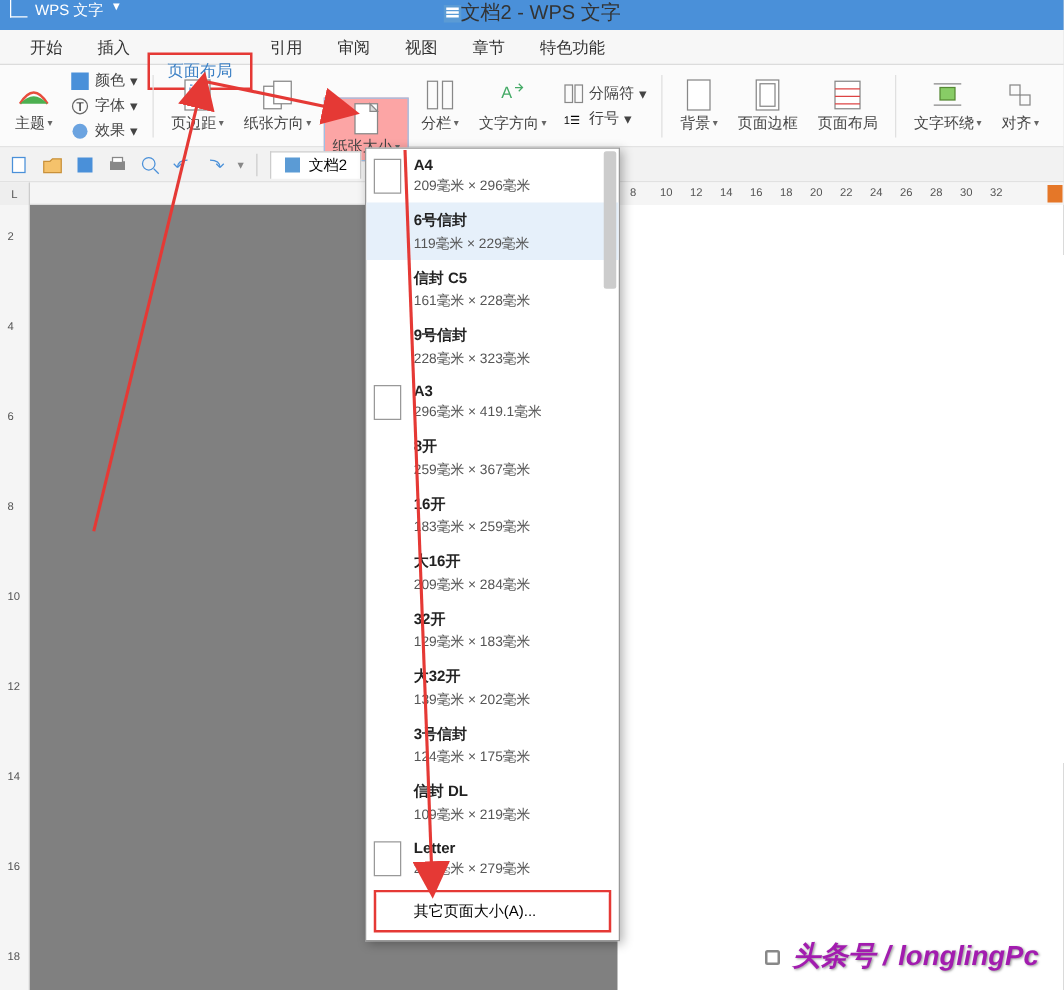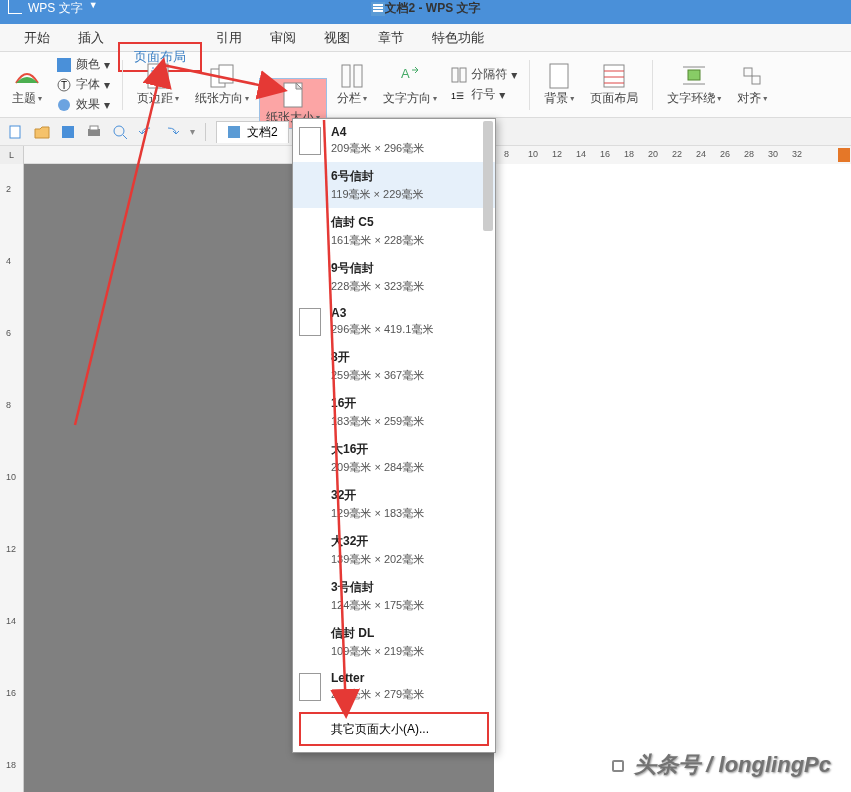--- a/index.html
+++ b/index.html
@@ -1,20 +1,20 @@
 <!DOCTYPE html>
 <html><head>
 <meta charset="utf-8">
 <style>
 * { margin:0; padding:0; box-sizing:border-box; font-family:"Microsoft YaHei",Arial,sans-serif; }
 body { width:851px; height:792px; background:#fff; position:relative; overflow:hidden; }
 .title-bar { height:24px; background:#4a90d9; display:flex; align-items:flex-start; padding:0 8px; color:#fff; font-size:12px; }
 .title-bar .logo { width:14px; height:14px; border:1.5px solid #fff; border-top:none; border-right:none; margin-right:6px; }
 .title-bar .dd { margin-left:6px; font-size:9px; }
-.title-center { position:absolute; left:50%; transform:translateX(-50%); color:#333; font-size:12px; display:flex; align-items:center; gap:0;font-weight:bold; }
+.title-center { position:absolute; left:50%; transform:translateX(-50%); color:#333; font-size:16px; display:flex; align-items:center; gap:0; }
 .title-center .docicon { width:14px; height:14px; background:#5b9bd5; position:relative; }
 .title-center .docicon::after { content:""; position:absolute; top:2px; left:2px; right:2px; height:2px; background:#fff; box-shadow:0 3px 0 #fff,0 6px 0 #fff; }
 .menu-bar { height:28px; background:#f7f7f7; border-bottom:1px solid #dcdcdc; display:flex; align-items:center; padding:0 10px; font-size:13px; color:#333; }
 .menu-item { padding:4px 14px; cursor:pointer; }
 .menu-item.active { color:#3a7fc4; }
 .highlight-red { border:2px solid #e53935;margin-top:38px; }
 .ribbon { height:66px; background:#fbfbfb; border-bottom:1px solid #dcdcdc; display:flex; align-items:center; padding:0 6px; gap:4px; font-size:12px; color:#444; }
 .rib-btn { display:flex; flex-direction:column; align-items:center; justify-content:center; padding:2px 6px; cursor:pointer; min-width:42px; }
 .rib-btn .ic { width:28px; height:28px; display:flex; align-items:center; justify-content:center; }
 .rib-btn .lbl { font-size:12px; display:flex; align-items:center; gap:2px; }
@@ -39,21 +39,21 @@
 .dd-item:hover, .dd-item.sel { background:#e6f0fa; }
 .dd-item .pg-ic { width:22px; height:28px; border:1px solid #999; background:#fff; flex-shrink:0; }
 .dd-item .pg-ic.hidden { visibility:hidden; }
 .dd-item .txt { display:flex; flex-direction:column; gap:2px; }
 .dd-item .nm { font-weight:bold; color:#222; }
 .dd-item .dim { color:#555; font-size:11px; }
 .dd-footer { padding:6px 30px; font-size:12px; border-top:1px solid #fff; cursor:pointer; }
 .dd-footer-box { border:2px solid #e53935; margin:4px 6px 6px 6px; }
 .scrollbar { position:absolute; right:2px; top:2px; width:10px; height:110px; background:#ccc; border-radius:2px; }
 svg.arrow { position:absolute; pointer-events:none; z-index:200; }
-.watermark { position:absolute; right:20px; bottom:12px; color:#737373; font-size:22px; font-style:italic; font-weight:bold; text-shadow:1px 1px 2px rgba(0,0,0,0.4);}
+.watermark { position:absolute; right:20px; bottom:12px; color:#a21caf; font-size:22px; font-style:italic; font-weight:bold; text-shadow:1px 1px 2px rgba(0,0,0,0.4);}
 .wm-ic { display:inline-block; width:20px; height:20px; background:#fff; border-radius:3px; vertical-align:middle; margin-right:6px; position:relative;}
 .wm-ic::after{content:"";position:absolute;left:4px;top:4px;width:8px;height:8px;border:2px solid #888;border-radius:2px;}
 .page-after { position:absolute; left:494px; top:164px; right:0; bottom:0; background:#fff; }
 .rulerR { position:absolute; left:494px; top:146px; right:0; height:18px; background:#f5f5f5; display:flex; font-size:9px; color:#555;}
 .rulerR span{position:absolute;top:3px;}
 .redmark { position:absolute; left:838px; top:148px; width:12px; height:14px; background:#e57728;}
 </style>
 </head>
 <body>
 
@@ -196,20 +196,31 @@
   <div class="rib-sep"></div>
   <div class="rib-btn">
     <div class="ic">
         <svg width="22" height="28">
           <rect x="2" y="2" width="18" height="24" fill="#fff" stroke="#888"></rect>
         </svg>
       </div>
     <div class="lbl">
         <span>背景</span>
         <span class="dd">▾</span>
+      </div>
+  </div>
+  <div class="rib-btn">
+    <div class="ic">
+        <svg width="22" height="28">
+          <rect x="2" y="2" width="18" height="24" fill="#fff" stroke="#888"></rect>
+          <rect x="5" y="5" width="12" height="18" fill="none" stroke="#888"></rect>
+        </svg>
+      </div>
+    <div class="lbl">
+        <span>页面边框</span>
       </div>
   </div>
   <div class="rib-btn">
     <div class="ic">
         <svg width="24" height="26">
           <rect x="2" y="2" width="20" height="22" fill="#fff" stroke="#888"></rect>
           <line x1="2" y1="8" x2="22" y2="8" stroke="#d44"></line>
           <line x1="2" y1="14" x2="22" y2="14" stroke="#d44"></line>
           <line x1="2" y1="20" x2="22" y2="20" stroke="#d44"></line>
         </svg>

